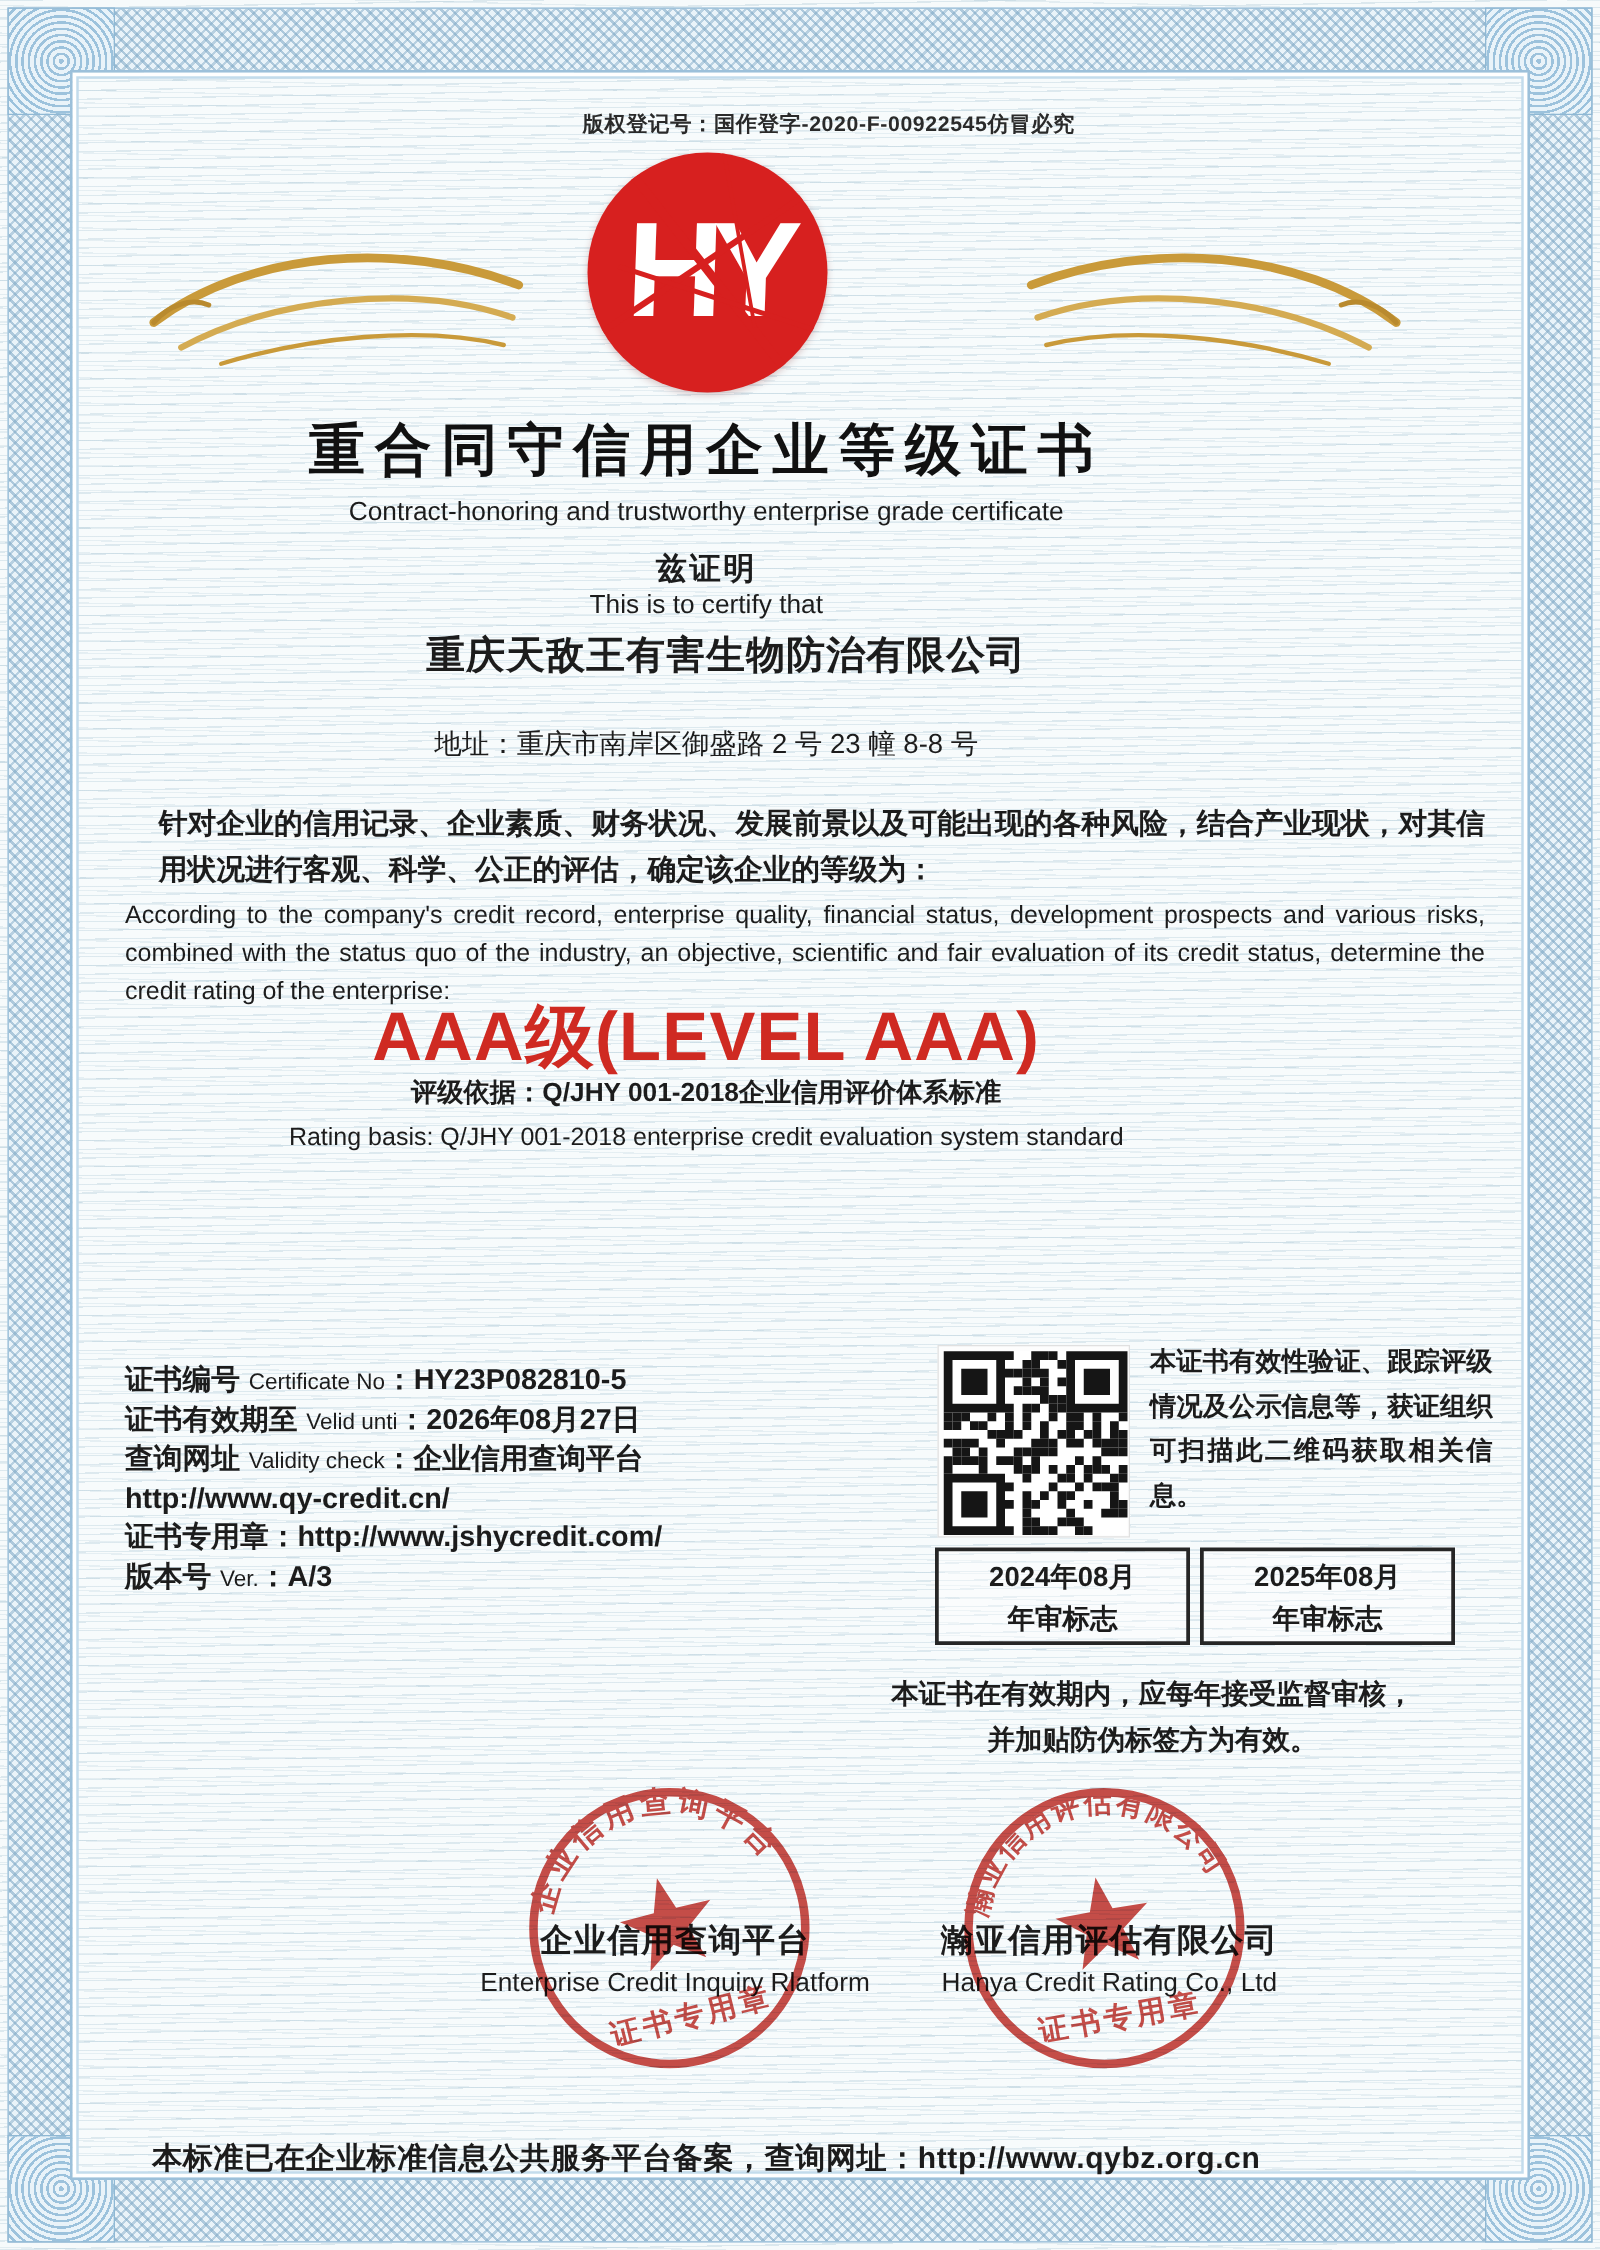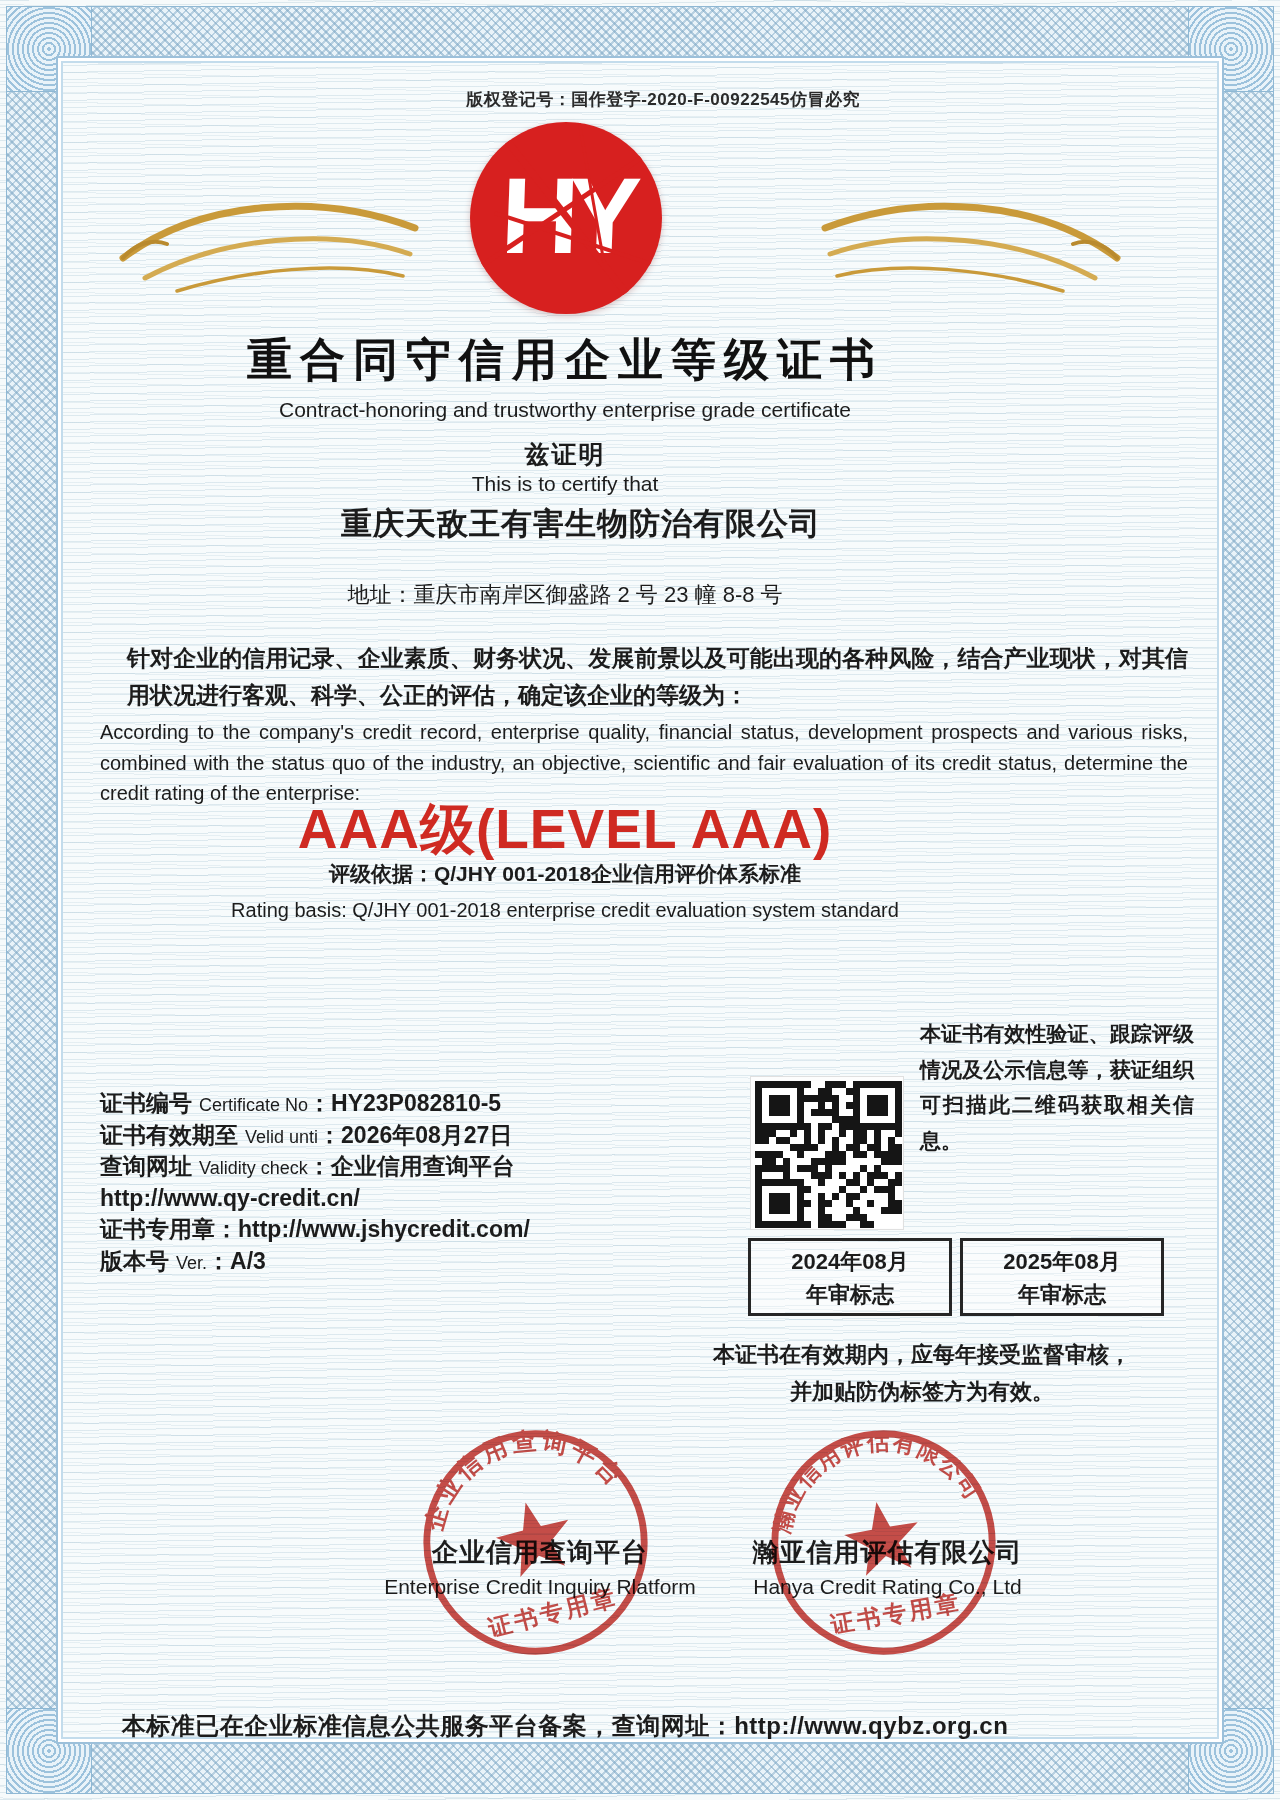--- a/index.html
+++ b/index.html
@@ -87,21 +87,21 @@
   .den { font-size:18px; margin-left:7px; font-weight:500; }
   .den:empty { margin-left:0; }
   .dsep, .dval { font-size:23px; }
 
   
   .qr {
     top:1076px; left:750px; width:154px; height:154px; background:#fdfdfd;
     padding:3.5px; border:1px solid #e0e0e0;
   }
   .qr-inner { position:relative; width:147px; height:147px; background:#fff; }
-  .qr-note { top:1016px; left:920px; width:274px; font-size:21px; line-height:35.5px; font-weight:600; text-align:justify; }
+  .qr-note { top:1072px; left:920px; width:274px; font-size:21px; line-height:35.5px; font-weight:600; text-align:justify; }
 
   .year-box {
     top:1238px; height:78px; border:3px solid #262626; text-align:center;
     font-size:22px; line-height:33px; padding-top:4px; font-weight:600;
     background:rgba(255,255,255,.35);
   }
   .year-box.b1 { left:748px; width:204px; }
   .year-box.b2 { left:960px; width:204px; }
   .annual-note { top:1336px; left:648px; width:548px; text-align:center; font-size:22px; line-height:37px; font-weight:600; }
 

